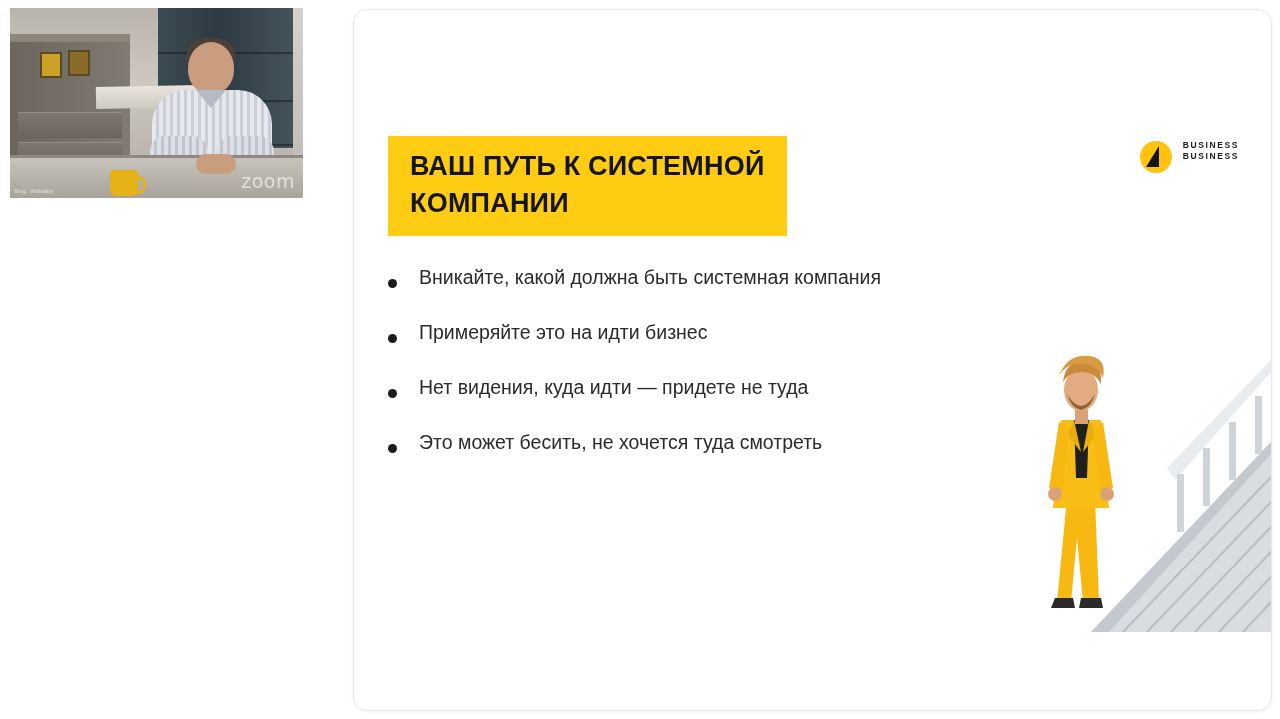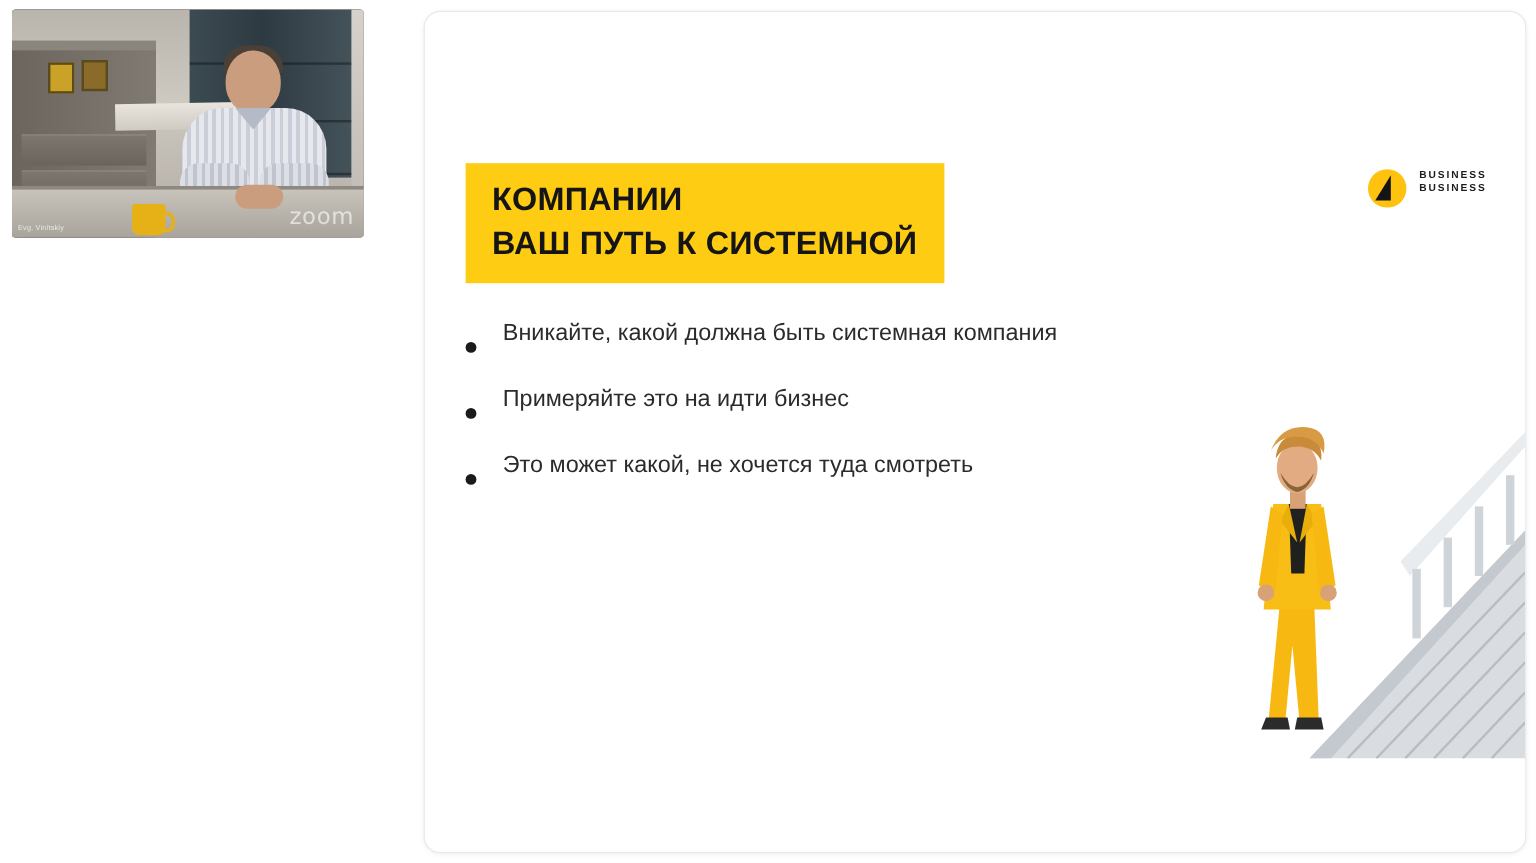--- a/index.html
+++ b/index.html
@@ -157,21 +157,21 @@
     white-space: nowrap;
   }
 
   .bullets {
     position: absolute;
     left: 30px; top: 250px;
     width: 600px;
   }
   .bullet {
     display: flex;
-    align-items: flex-end;
+    align-items: center;
     margin-bottom: 21px;
   }
   .bullet .dot {
     flex: 0 0 auto;
     width: 9px; height: 9px;
     background: #1b1b1b;
     border-radius: 50%;
     margin: 12px 22px 0 4px;
   }
   .bullet .btxt {
@@ -242,22 +242,22 @@
     <div class="wc-hands"></div>
     <div class="wc-mug"></div>
 
     <div class="wc-zoom-logo">zoom</div>
     <div class="wc-name">Evg. Vinitskiy</div>
   </div>
 
   <div class="slide">
 
     <div class="title-band">
+      <div class="t-line">ВАШ ПУТЬ К СИСТЕМНОЙ</div>
       <div class="t-line">КОМПАНИИ</div>
-      <div class="t-line">ВАШ ПУТЬ К СИСТЕМНОЙ</div>
     </div>
 
     <div class="brand">
       <div class="brand-mark">
         <svg width="34" height="34" viewBox="0 0 34 34" aria-hidden="true">
           <path d="M17 1 C26 1 33 8 33 17 C33 26 26 33 17 33 C8 33 1 26 1 17 C1 8 8 1 17 1 Z" fill="#FFC20E"></path>
           <path d="M20 6 L20 27 L7 27 Z" fill="#141414"></path>
         </svg>
       </div>
       <div class="brand-text">
@@ -270,21 +270,25 @@
       <div class="bullet">
         <span class="dot"></span>
         <span class="btxt">Вникайте, какой должна быть системная компания</span>
       </div>
       <div class="bullet">
         <span class="dot"></span>
         <span class="btxt">Примеряйте это на идти бизнес</span>
       </div>
       <div class="bullet">
         <span class="dot"></span>
-        <span class="btxt">Это может какой, не хочется туда смотреть</span>
+        <span class="btxt">Нет видения, куда идти — придете не туда</span>
+      </div>
+      <div class="bullet">
+        <span class="dot"></span>
+        <span class="btxt">Это может бесить, не хочется туда смотреть</span>
       </div>
     </div>
 
     <div class="illo">
       <svg width="300" height="330" viewBox="0 0 300 330" aria-hidden="true">
 
         <g>
           <polygon points="120,330 300,140 300,330" fill="#d9dde1"></polygon>
           <g fill="#c3c9cf">
             <polygon points="120,330 300,140 300,152 138,330"></polygon>

